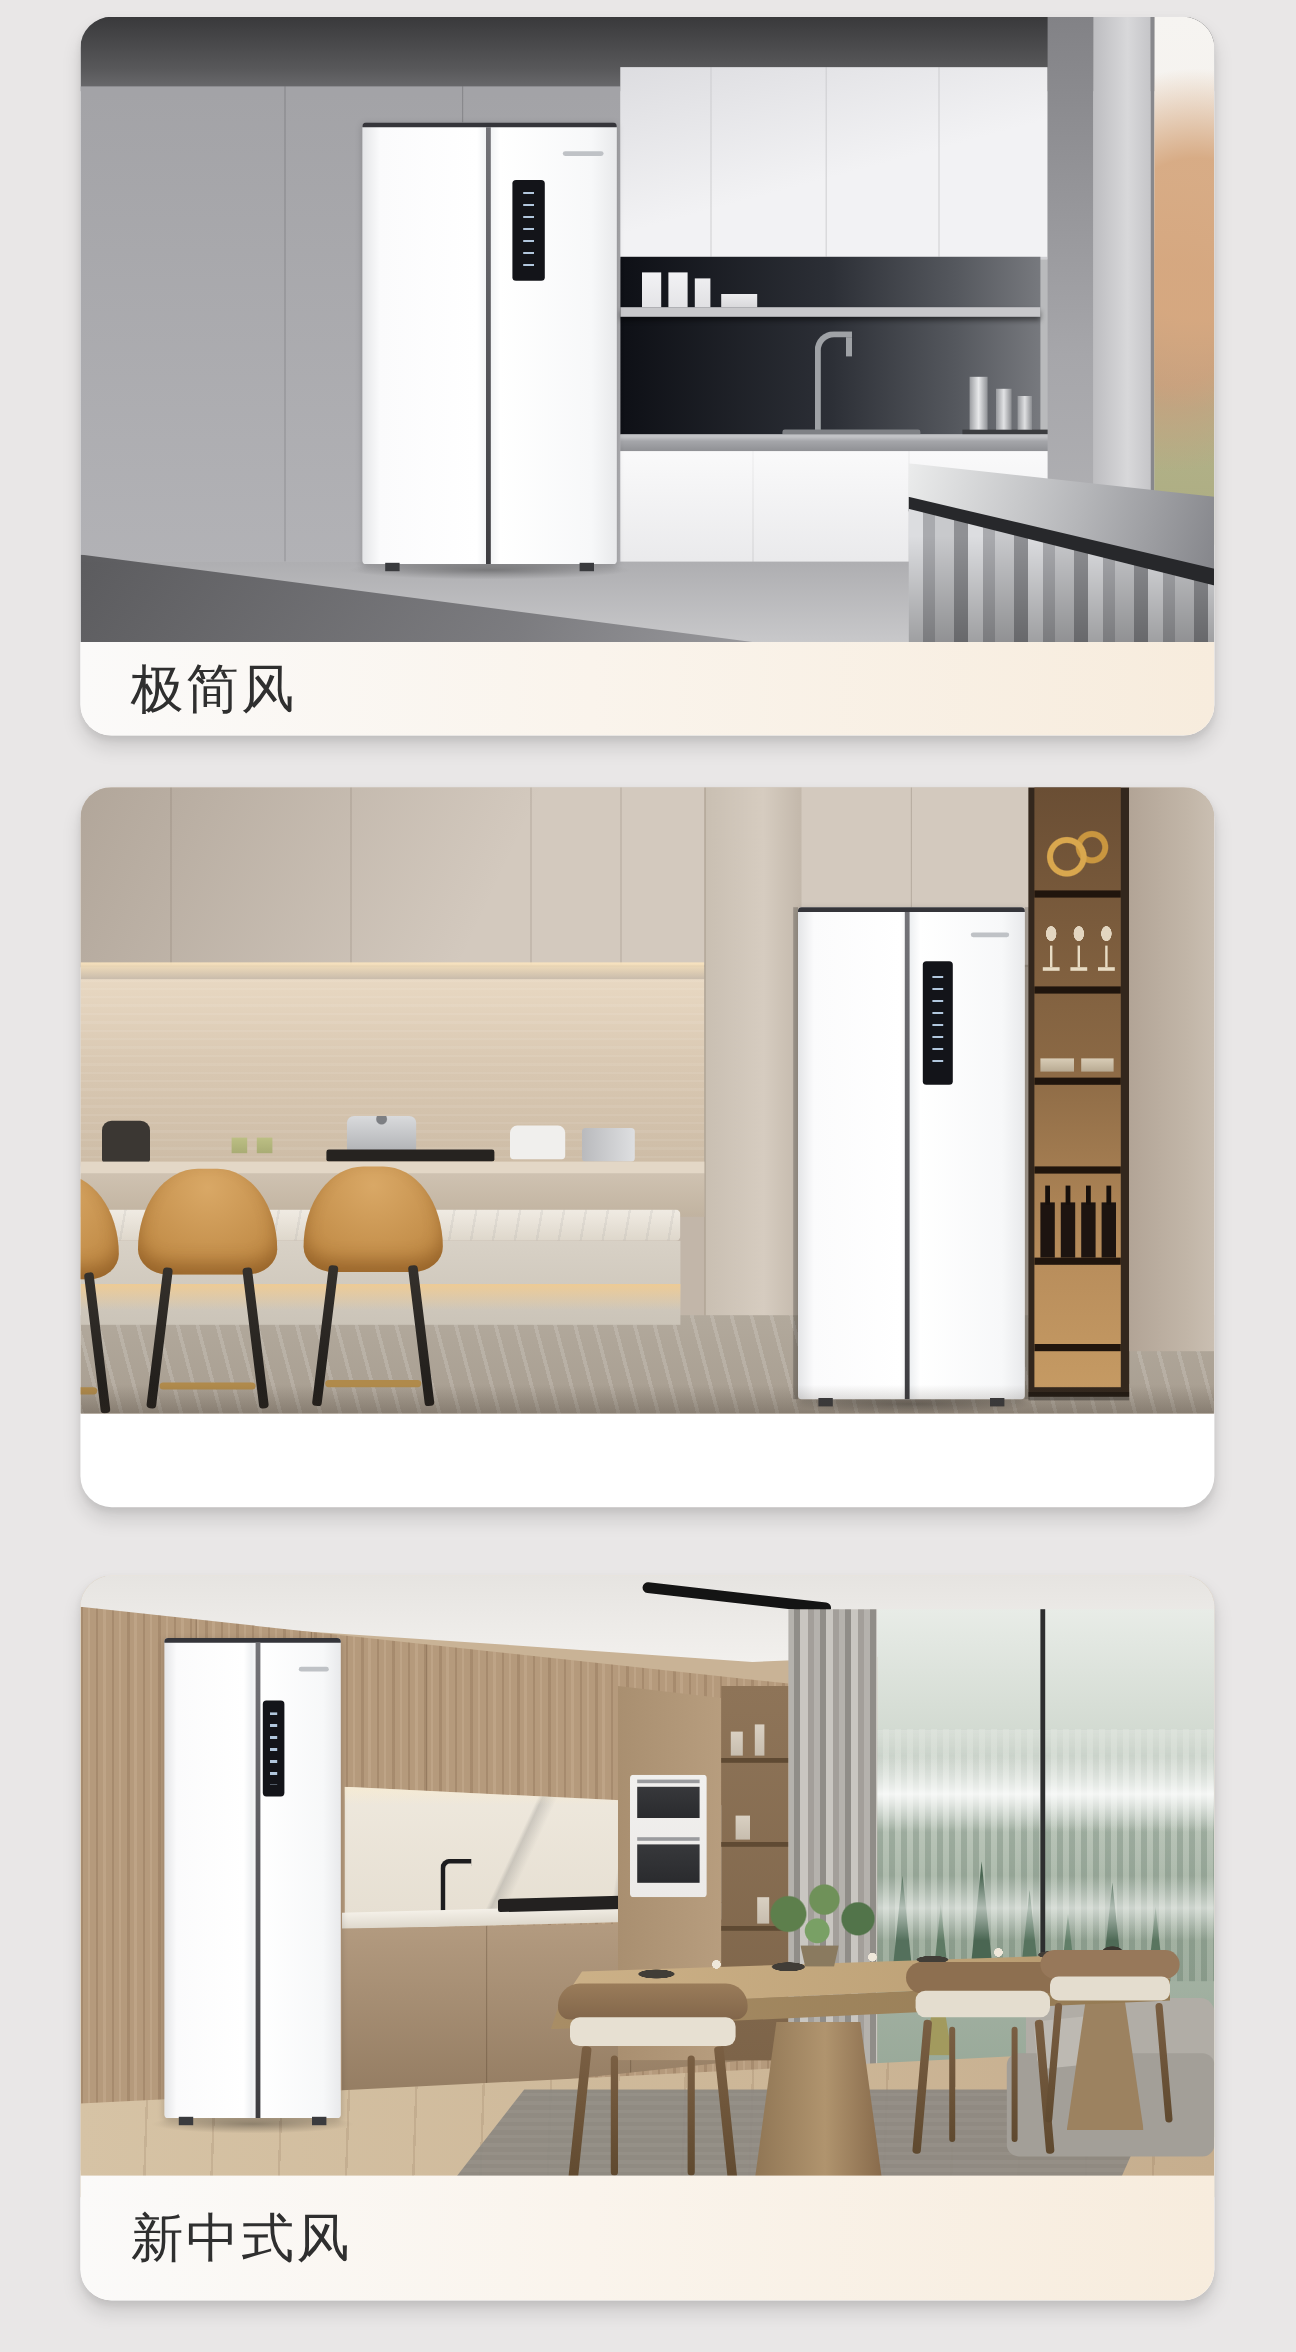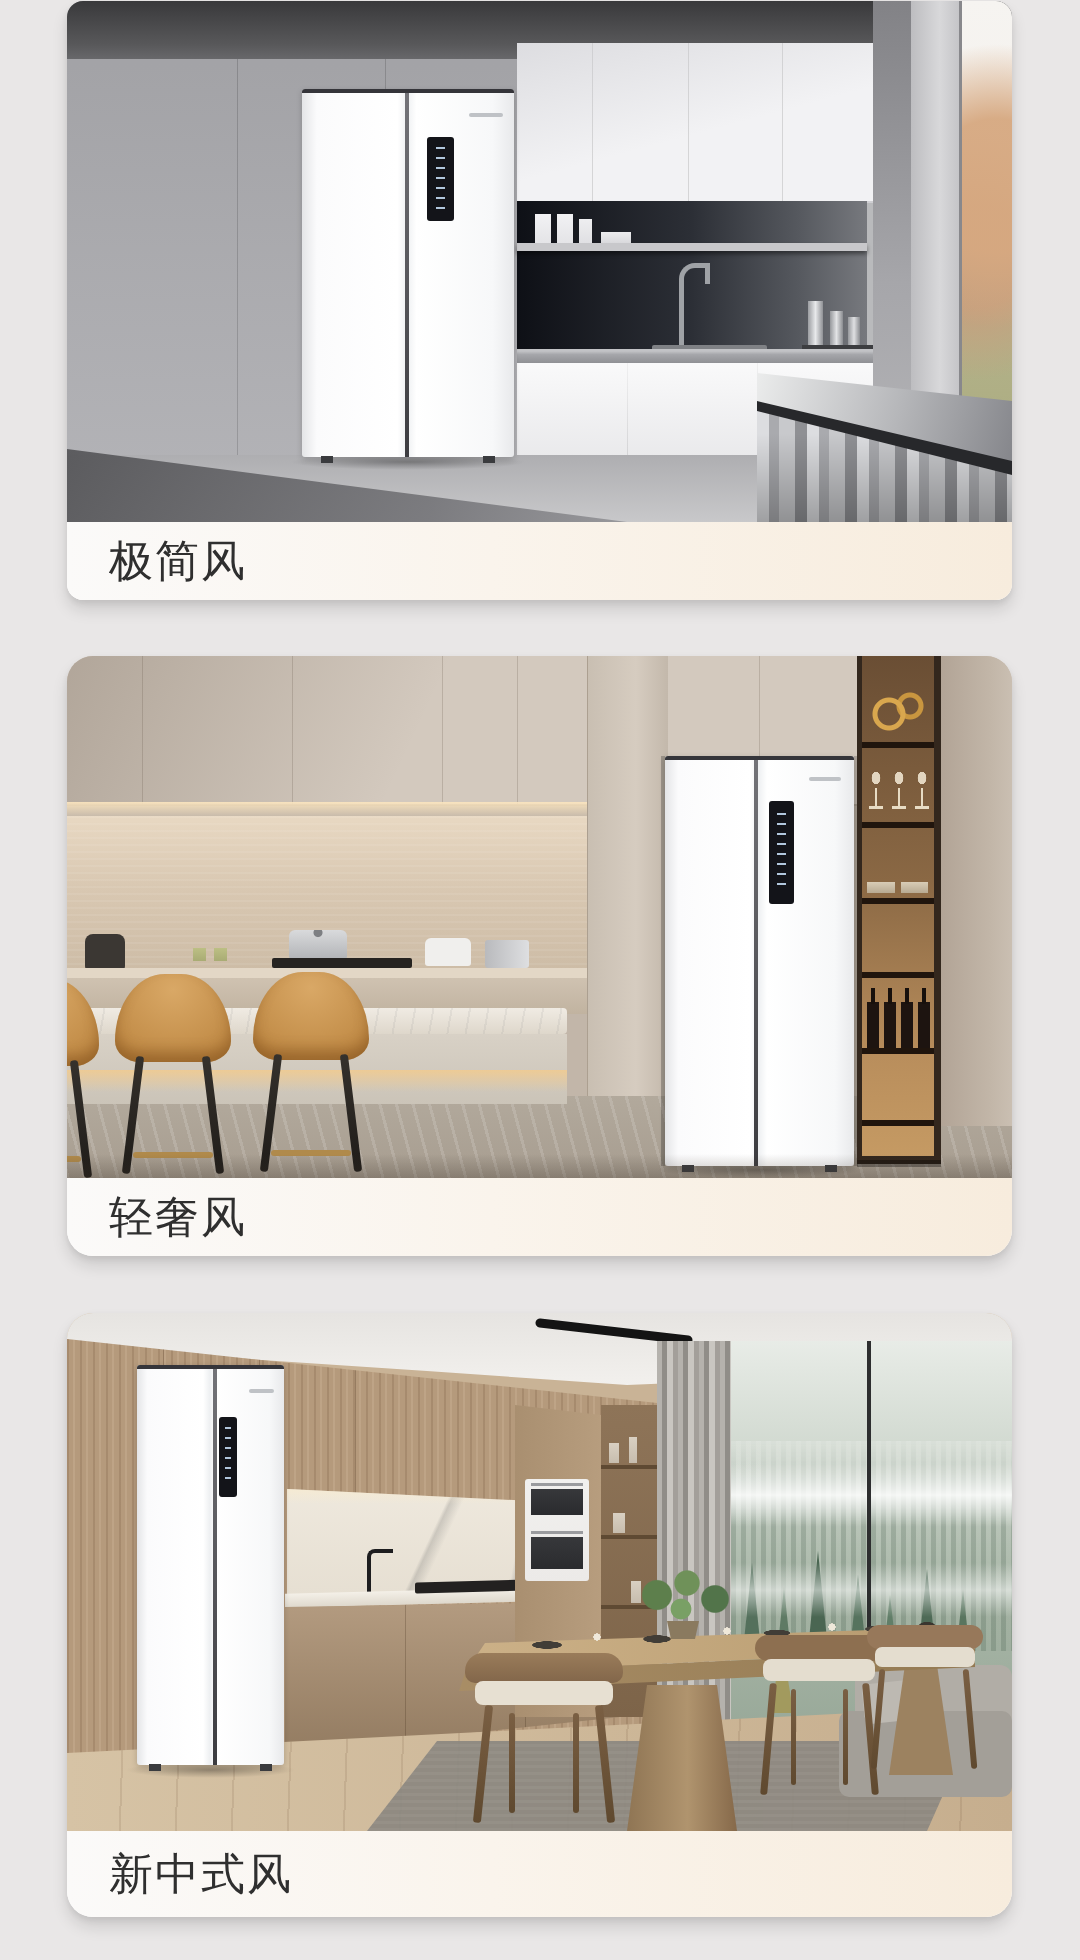--- a/index.html
+++ b/index.html
@@ -36,21 +36,21 @@
   
   .pine{position:absolute;clip-path:polygon(50% 0,88% 100%,12% 100%);}
   
   .ch-leg{position:absolute;background:linear-gradient(180deg,#7a5f43,#5f492f);border-radius:3px;}
 </style>
 </head>
 <body>
 
 <div class="stage">
 
-  <div class="card" style="top:1px;height:599px;border-radius:16px;">
+  <div class="card" style="top:14px;height:599px;">
     <div class="photo" style="height:521px;background:#b9babc;">
       <div class="abs" style="left:0;top:0;width:945px;height:62px;background:linear-gradient(180deg,#39393b,#58585a 70%,#6c6c6f);"></div>
       <div class="abs" style="left:0;top:58px;width:450px;height:396px;background-color:#adadb1;background-image:linear-gradient(180deg,rgba(0,0,0,.06),rgba(255,255,255,.06)),linear-gradient(rgba(0,0,0,.16),rgba(0,0,0,.16)),linear-gradient(rgba(0,0,0,.16),rgba(0,0,0,.16));background-size:100% 100%,1px 100%,1px 100%;background-position:0 0,170px 0,318px 0;background-repeat:no-repeat;"></div>
       <div class="abs" style="left:450px;top:42px;width:356px;height:158px;border-bottom:2px solid #cfcfd3;background-color:#f2f2f4;background-image:linear-gradient(165deg,rgba(200,200,205,.5),rgba(255,255,255,0) 55%),linear-gradient(rgba(0,0,0,.12),rgba(0,0,0,.12)),linear-gradient(rgba(0,0,0,.12),rgba(0,0,0,.12)),linear-gradient(rgba(0,0,0,.12),rgba(0,0,0,.12));background-size:100% 100%,1px 100%,1px 100%,1px 100%;background-position:0 0,75px 0,171px 0,265px 0;background-repeat:no-repeat;"></div>
       <div class="abs" style="left:450px;top:200px;width:350px;height:148px;background:linear-gradient(90deg,#0e1016,#2c2f36 50%,#55585e 80%,#77797e);"></div>
       <div class="abs" style="left:450px;top:242px;width:350px;height:8px;background:#c8c8cb;box-shadow:0 3px 4px rgba(0,0,0,.45);"></div>
       <div class="abs" style="left:462px;top:212px;width:112px;height:30px;background:linear-gradient(#f2f2f4,#e4e4e7) no-repeat 6px 1px/16px 29px,linear-gradient(#f2f2f4,#e4e4e7) no-repeat 28px 1px/16px 29px,linear-gradient(#eeeef0,#e0e0e3) no-repeat 50px 6px/13px 24px,linear-gradient(#ececee,#d9d9dc) no-repeat 72px 19px/30px 11px;"></div>
       <div class="abs" style="left:612px;top:262px;width:26px;height:84px;border-left:5px solid #9fa2a6;border-top:5px solid #9fa2a6;border-top-left-radius:16px;background:linear-gradient(#9fa2a6,#9fa2a6) no-repeat right top/5px 16px;"></div>
       <div class="abs" style="left:585px;top:344px;width:115px;height:6px;background:#7f8185;border-radius:2px;"></div>
       <div class="abs" style="left:735px;top:296px;width:75px;height:54px;background:linear-gradient(90deg,#9b9da1,#e8e9eb 50%,#8f9195) no-repeat 6px 4px/15px 44px,linear-gradient(90deg,#96989c,#e2e3e5 50%,#8a8c90) no-repeat 28px 14px/13px 34px,linear-gradient(90deg,#96989c,#dfe0e2 50%,#8a8c90) no-repeat 46px 20px/12px 28px,linear-gradient(#3c3d40,#3c3d40) no-repeat 0 48px/72px 4px;"></div>
@@ -133,23 +133,20 @@
 
       <div class="abs" style="left:790px;top:0;width:84px;height:508px;background:#33271d;"></div>
       <div class="abs" style="left:795px;top:0;width:72px;height:500px;background:linear-gradient(#20150d,#20150d) no-repeat 0 86px/100% 6px,linear-gradient(#20150d,#20150d) no-repeat 0 166px/100% 6px,linear-gradient(#20150d,#20150d) no-repeat 0 242px/100% 6px,linear-gradient(#20150d,#20150d) no-repeat 0 316px/100% 6px,linear-gradient(#20150d,#20150d) no-repeat 0 392px/100% 6px,linear-gradient(#20150d,#20150d) no-repeat 0 464px/100% 6px,linear-gradient(180deg,#6a4e34,#8a6844 45%,#b98e5c 80%,#c59a63 100%);"></div>
       <div class="abs" style="left:800px;top:26px;width:62px;height:56px;background:radial-gradient(circle 17px at 22px 32px,rgba(0,0,0,0) 11px,#d9a74e 12px 16px,rgba(0,0,0,0) 17px),radial-gradient(circle 14px at 43px 24px,rgba(0,0,0,0) 8px,#c9963f 9px 13px,rgba(0,0,0,0) 14px);"></div>
       <div class="abs" style="left:798px;top:110px;width:68px;height:56px;background:radial-gradient(ellipse 7px 10px at 11px 12px,rgba(245,235,215,.85) 60%,rgba(0,0,0,0) 65%),radial-gradient(ellipse 7px 10px at 34px 12px,rgba(245,235,215,.85) 60%,rgba(0,0,0,0) 65%),radial-gradient(ellipse 7px 10px at 57px 12px,rgba(245,235,215,.85) 60%,rgba(0,0,0,0) 65%),linear-gradient(#e8dcc4,#e8dcc4) no-repeat 10px 22px/2px 18px,linear-gradient(#e8dcc4,#e8dcc4) no-repeat 33px 22px/2px 18px,linear-gradient(#e8dcc4,#e8dcc4) no-repeat 56px 22px/2px 18px,linear-gradient(#e8dcc4,#e8dcc4) no-repeat 4px 40px/14px 3px,linear-gradient(#e8dcc4,#e8dcc4) no-repeat 27px 40px/14px 3px,linear-gradient(#e8dcc4,#e8dcc4) no-repeat 50px 40px/14px 3px;"></div>
       <div class="abs" style="left:798px;top:218px;width:68px;height:24px;background:linear-gradient(180deg,#d8ccb6,#b8aa92) no-repeat 2px 8px/28px 11px,linear-gradient(180deg,#d8ccb6,#b8aa92) no-repeat 36px 8px/27px 11px;"></div>
       <div class="abs" style="left:798px;top:332px;width:68px;height:60px;background:linear-gradient(#17100c,#17100c) no-repeat 6px 0/4px 16px,linear-gradient(#17100c,#17100c) no-repeat 23px 0/4px 16px,linear-gradient(#17100c,#17100c) no-repeat 40px 0/4px 16px,linear-gradient(#17100c,#17100c) no-repeat 57px 0/4px 16px,linear-gradient(#1d1410,#1d1410) no-repeat 2px 14px/12px 46px,linear-gradient(#1d1410,#1d1410) no-repeat 19px 14px/12px 46px,linear-gradient(#1d1410,#1d1410) no-repeat 36px 14px/12px 46px,linear-gradient(#1d1410,#1d1410) no-repeat 53px 14px/12px 46px,linear-gradient(#ddd8cf,#ddd8cf) no-repeat 4px 36px/8px 16px,linear-gradient(#ddd8cf,#ddd8cf) no-repeat 38px 36px/8px 16px,linear-gradient(#7e2c22,#7e2c22) no-repeat 55px 36px/8px 16px;"></div>
       <div class="abs" style="left:790px;top:504px;width:84px;height:7px;background:rgba(0,0,0,.35);"></div>
       <div class="abs" style="left:874px;top:0;width:71px;height:470px;background:linear-gradient(90deg,#b2a496,#c2b6a8 70%,#cabfb2);"></div>
       <div class="abs" style="left:0;top:498px;width:945px;height:24px;background:linear-gradient(180deg,rgba(60,50,40,0),rgba(60,50,40,.30));"></div>
-    </div>
-    <div class="label-bar" style="height:78px;">
-      <span>轻奢风</span>
     </div>
   </div>
 
   <div class="card" style="top:1313px;height:604px;">
     <div class="photo" style="height:518px;background:#c9b396;">
       <div class="abs" style="left:0;top:0;width:945px;height:72px;clip-path:polygon(0 0,945px 0,945px 56px,560px 72px,360px 58px,0 34px);background:linear-gradient(180deg,#e6e4e1,#f2f0ed);"></div>
       <div class="abs" style="left:468px;top:14px;width:158px;height:9px;border-radius:5px;background:#141414;transform:rotate(6.5deg);"></div>
       <div class="abs" style="left:0;top:26px;width:590px;height:470px;clip-path:polygon(0 0,590px 64px,590px 470px,0 470px);background-color:#b59a7c;background-image:linear-gradient(rgba(70,45,25,.28),rgba(70,45,25,.28)),linear-gradient(rgba(70,45,25,.28),rgba(70,45,25,.28)),linear-gradient(rgba(70,45,25,.28),rgba(70,45,25,.28)),repeating-linear-gradient(90deg,rgba(100,70,45,.18) 0 2px,rgba(0,0,0,0) 2px 6px,rgba(255,235,210,.12) 6px 8px,rgba(0,0,0,0) 8px 13px);background-size:1px 100%,1px 100%,1px 100%,100% 100%;background-position:96px 0,192px 0,288px 0,0 0;background-repeat:no-repeat;"></div>
       <div class="abs" style="left:220px;top:168px;width:368px;height:116px;clip-path:polygon(0 8px,368px 26px,368px 102px,0 116px);background:linear-gradient(180deg,rgba(250,236,205,.9),rgba(250,236,205,0) 20%),linear-gradient(115deg,rgba(0,0,0,0) 40%,rgba(120,120,118,.28) 41%,rgba(0,0,0,0) 44%),linear-gradient(100deg,rgba(0,0,0,0) 62%,rgba(120,120,118,.22) 63%,rgba(0,0,0,0) 66%),linear-gradient(180deg,#efe9de,#e6dfd2);"></div>
       <div class="abs" style="left:300px;top:236px;width:22px;height:40px;border-left:4px solid #1d1d1f;border-top:4px solid #1d1d1f;border-top-left-radius:8px;"></div>
@@ -211,18 +208,18 @@
         <div class="fr-shadow" style="left:-8%;right:-8%;bottom:-13px;"></div>
         <div class="fr-body"></div>
         <div class="fr-top"></div>
         <div class="fr-gap" style="left:52%;"></div>
         <div class="fr-panel" style="left:56%;top:13%;width:12%;height:20%;"></div>
         <div class="fr-logo" style="left:76%;top:6%;width:17%;"></div>
         <div class="fr-foot" style="left:8%;bottom:-6px;"></div>
         <div class="fr-foot" style="right:8%;bottom:-6px;"></div>
       </div>
     </div>
-    <div class="label-bar" style="height:86px;">
+    <div class="label-bar" style="height:104px;">
       <span>新中式风</span>
     </div>
   </div>
 
 </div>
 
 </body></html>

